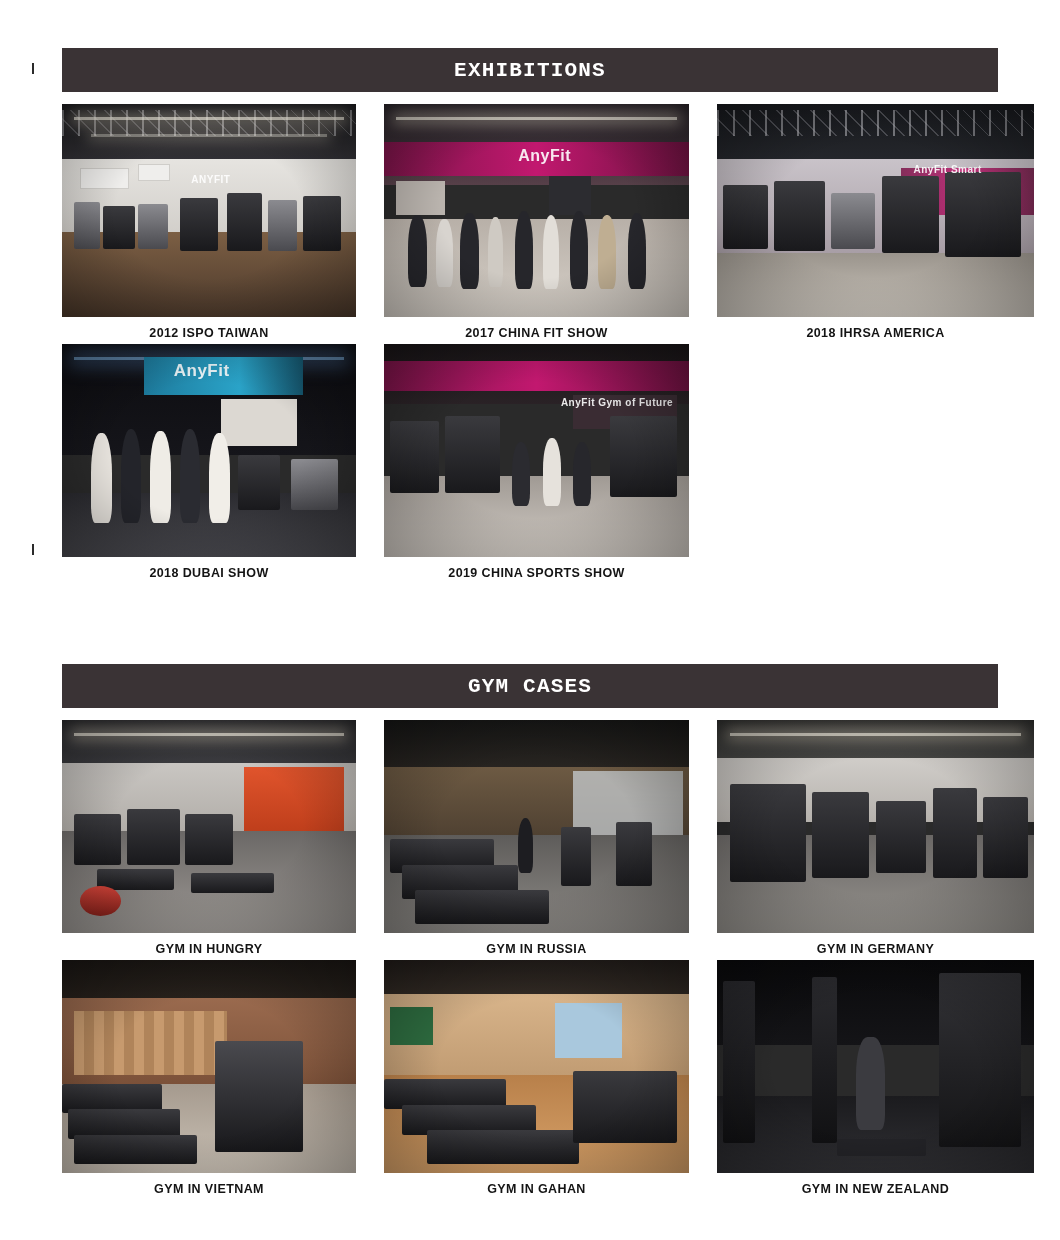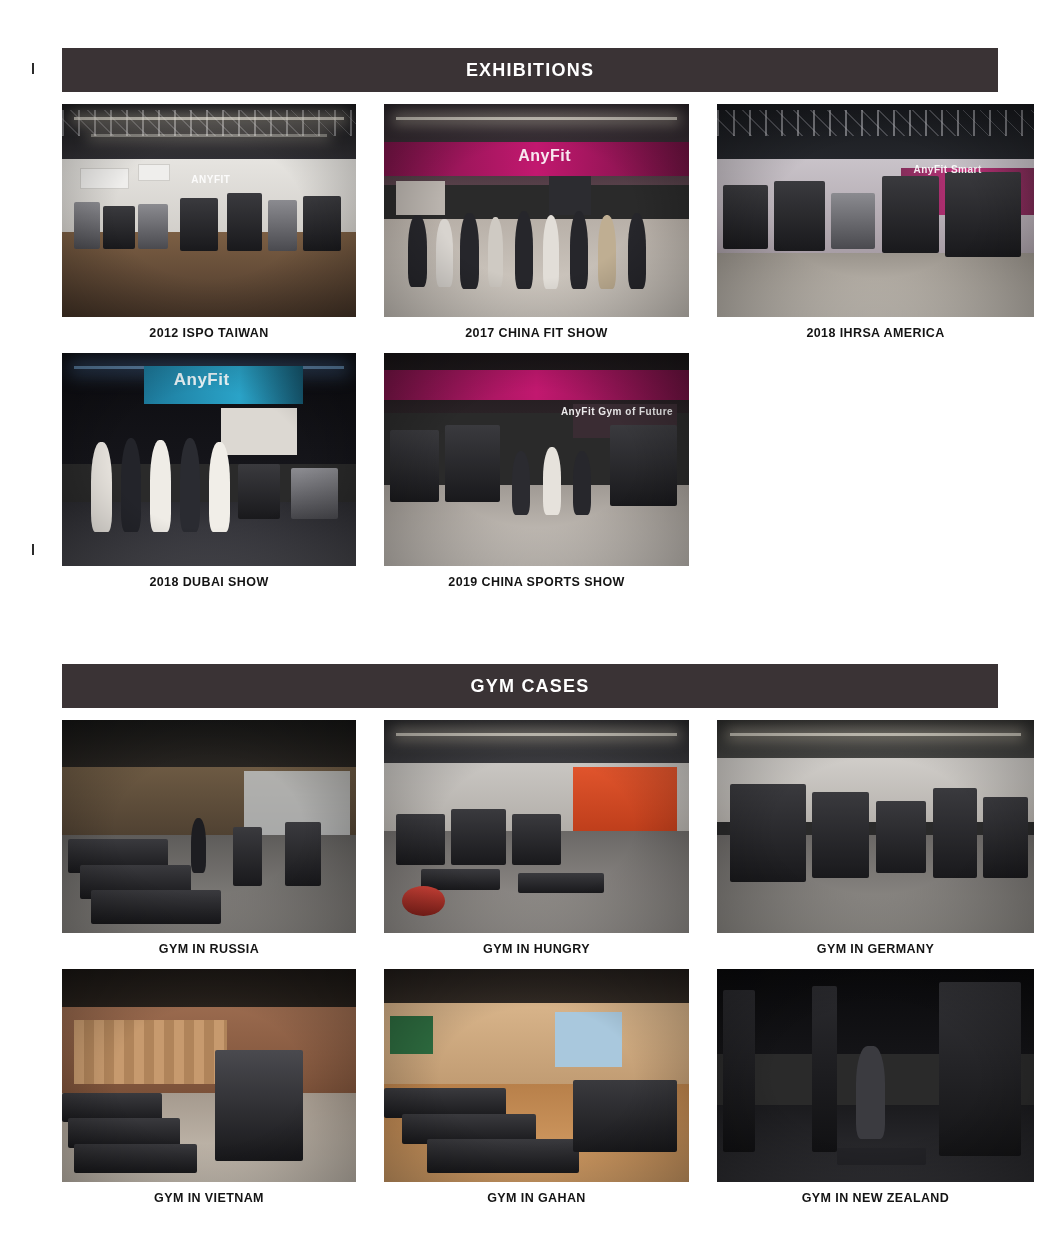--- a/index.html
+++ b/index.html
@@ -45,34 +45,34 @@
     background: #3a3335;
     height: 44px;
     display: flex;
     align-items: center;
     justify-content: center;
     width: 100%;
     box-sizing: border-box;
   }
   .band-title {
     color: #ffffff;
-    font-size: 18px;
+    font-size: 21px;
     font-weight: bold;
     letter-spacing: 1.2px;
-    font-family: Liberation Sans, sans-serif;
+    font-family: Liberation Mono, monospace;
   }
 
   .grid {
     display: grid;
     grid-template-columns: 294px 305px 317px;
     column-gap: 10px;
     margin-top: 12px;
     gap: 28px;
   }
-  .grid.row2 { margin-top: 13px; }
+  .grid.row2 { margin-top: 4px; }
 
   .cell {
     display: flex;
     flex-direction: column;
     align-items: center;
   }
   .photo {
     width: 100%;
     height: 213px;
     position: relative;
@@ -333,59 +333,59 @@
 
   <div class="section gymcases">
 
     <div class="band">
       <span class="band-title">GYM CASES</span>
     </div>
 
     <div class="grid">
 
       <div class="cell">
+        <div class="photo p-hungry">
+          <div class="scene">
+            <div class="ceiling"></div>
+            <div class="lightrow"></div>
+            <div class="wall" style="top:20%;height:34%;background:linear-gradient(180deg,#c9c6c2 0%,#b0aca7 100%);"></div>
+            <div class="sign" style="left:62%;top:22%;width:34%;height:36%;background:linear-gradient(180deg,#e0542c 0%,#b83a18 100%);border:none;"></div>
+            <div class="floor"></div>
+            <div class="machine" style="left:4%;top:44%;width:16%;height:24%;"></div>
+            <div class="machine" style="left:22%;top:42%;width:18%;height:26%;"></div>
+            <div class="machine" style="left:42%;top:44%;width:16%;height:24%;"></div>
+            <div class="machine" style="left:12%;top:70%;width:26%;height:10%;"></div>
+            <div class="machine" style="left:44%;top:72%;width:28%;height:9%;"></div>
+            <div class="machine" style="left:6%;top:78%;width:14%;height:14%;border-radius:50%;background:linear-gradient(180deg,#d7453a 0%,#8c231c 100%);"></div>
+          </div>
+          <div class="vignette"></div>
+        </div>
+        <div class="caption">GYM IN HUNGRY</div>
+      </div>
+
+      <div class="cell">
         <div class="photo p-russia">
           <div class="scene">
             <div class="ceiling"></div>
             <div class="wall"></div>
             <div class="sign" style="left:62%;top:24%;width:36%;height:34%;background:#cfd6dc;border:none;opacity:.7;"></div>
             <div class="floor"></div>
             <div class="machine" style="left:2%;top:56%;width:34%;height:16%;"></div>
             <div class="machine" style="left:6%;top:68%;width:38%;height:16%;"></div>
             <div class="machine" style="left:10%;top:80%;width:44%;height:16%;"></div>
             <div class="machine" style="left:58%;top:50%;width:10%;height:28%;"></div>
             <div class="machine" style="left:76%;top:48%;width:12%;height:30%;"></div>
             <div class="person" style="left:44%;top:46%;width:5%;height:26%;background:#1d1d21;"></div>
           </div>
           <div class="vignette"></div>
         </div>
         <div class="caption">GYM IN RUSSIA</div>
       </div>
 
       <div class="cell">
-        <div class="photo p-hungry">
-          <div class="scene">
-            <div class="ceiling"></div>
-            <div class="lightrow"></div>
-            <div class="wall" style="top:20%;height:34%;background:linear-gradient(180deg,#c9c6c2 0%,#b0aca7 100%);"></div>
-            <div class="sign" style="left:62%;top:22%;width:34%;height:36%;background:linear-gradient(180deg,#e0542c 0%,#b83a18 100%);border:none;"></div>
-            <div class="floor"></div>
-            <div class="machine" style="left:4%;top:44%;width:16%;height:24%;"></div>
-            <div class="machine" style="left:22%;top:42%;width:18%;height:26%;"></div>
-            <div class="machine" style="left:42%;top:44%;width:16%;height:24%;"></div>
-            <div class="machine" style="left:12%;top:70%;width:26%;height:10%;"></div>
-            <div class="machine" style="left:44%;top:72%;width:28%;height:9%;"></div>
-            <div class="machine" style="left:6%;top:78%;width:14%;height:14%;border-radius:50%;background:linear-gradient(180deg,#d7453a 0%,#8c231c 100%);"></div>
-          </div>
-          <div class="vignette"></div>
-        </div>
-        <div class="caption">GYM IN HUNGRY</div>
-      </div>
-
-      <div class="cell">
         <div class="photo p-belarus">
           <div class="scene">
             <div class="ceiling"></div>
             <div class="lightrow"></div>
             <div class="wall" style="top:18%;height:30%;background:linear-gradient(180deg,#d0cdc9 0%,#b6b2ad 100%);"></div>
             <div class="floor"></div>
             <div class="machine" style="left:4%;top:30%;width:24%;height:46%;"></div>
             <div class="machine" style="left:30%;top:34%;width:18%;height:40%;"></div>
             <div class="machine" style="left:50%;top:38%;width:16%;height:34%;"></div>
             <div class="machine" style="left:68%;top:32%;width:14%;height:42%;"></div>

